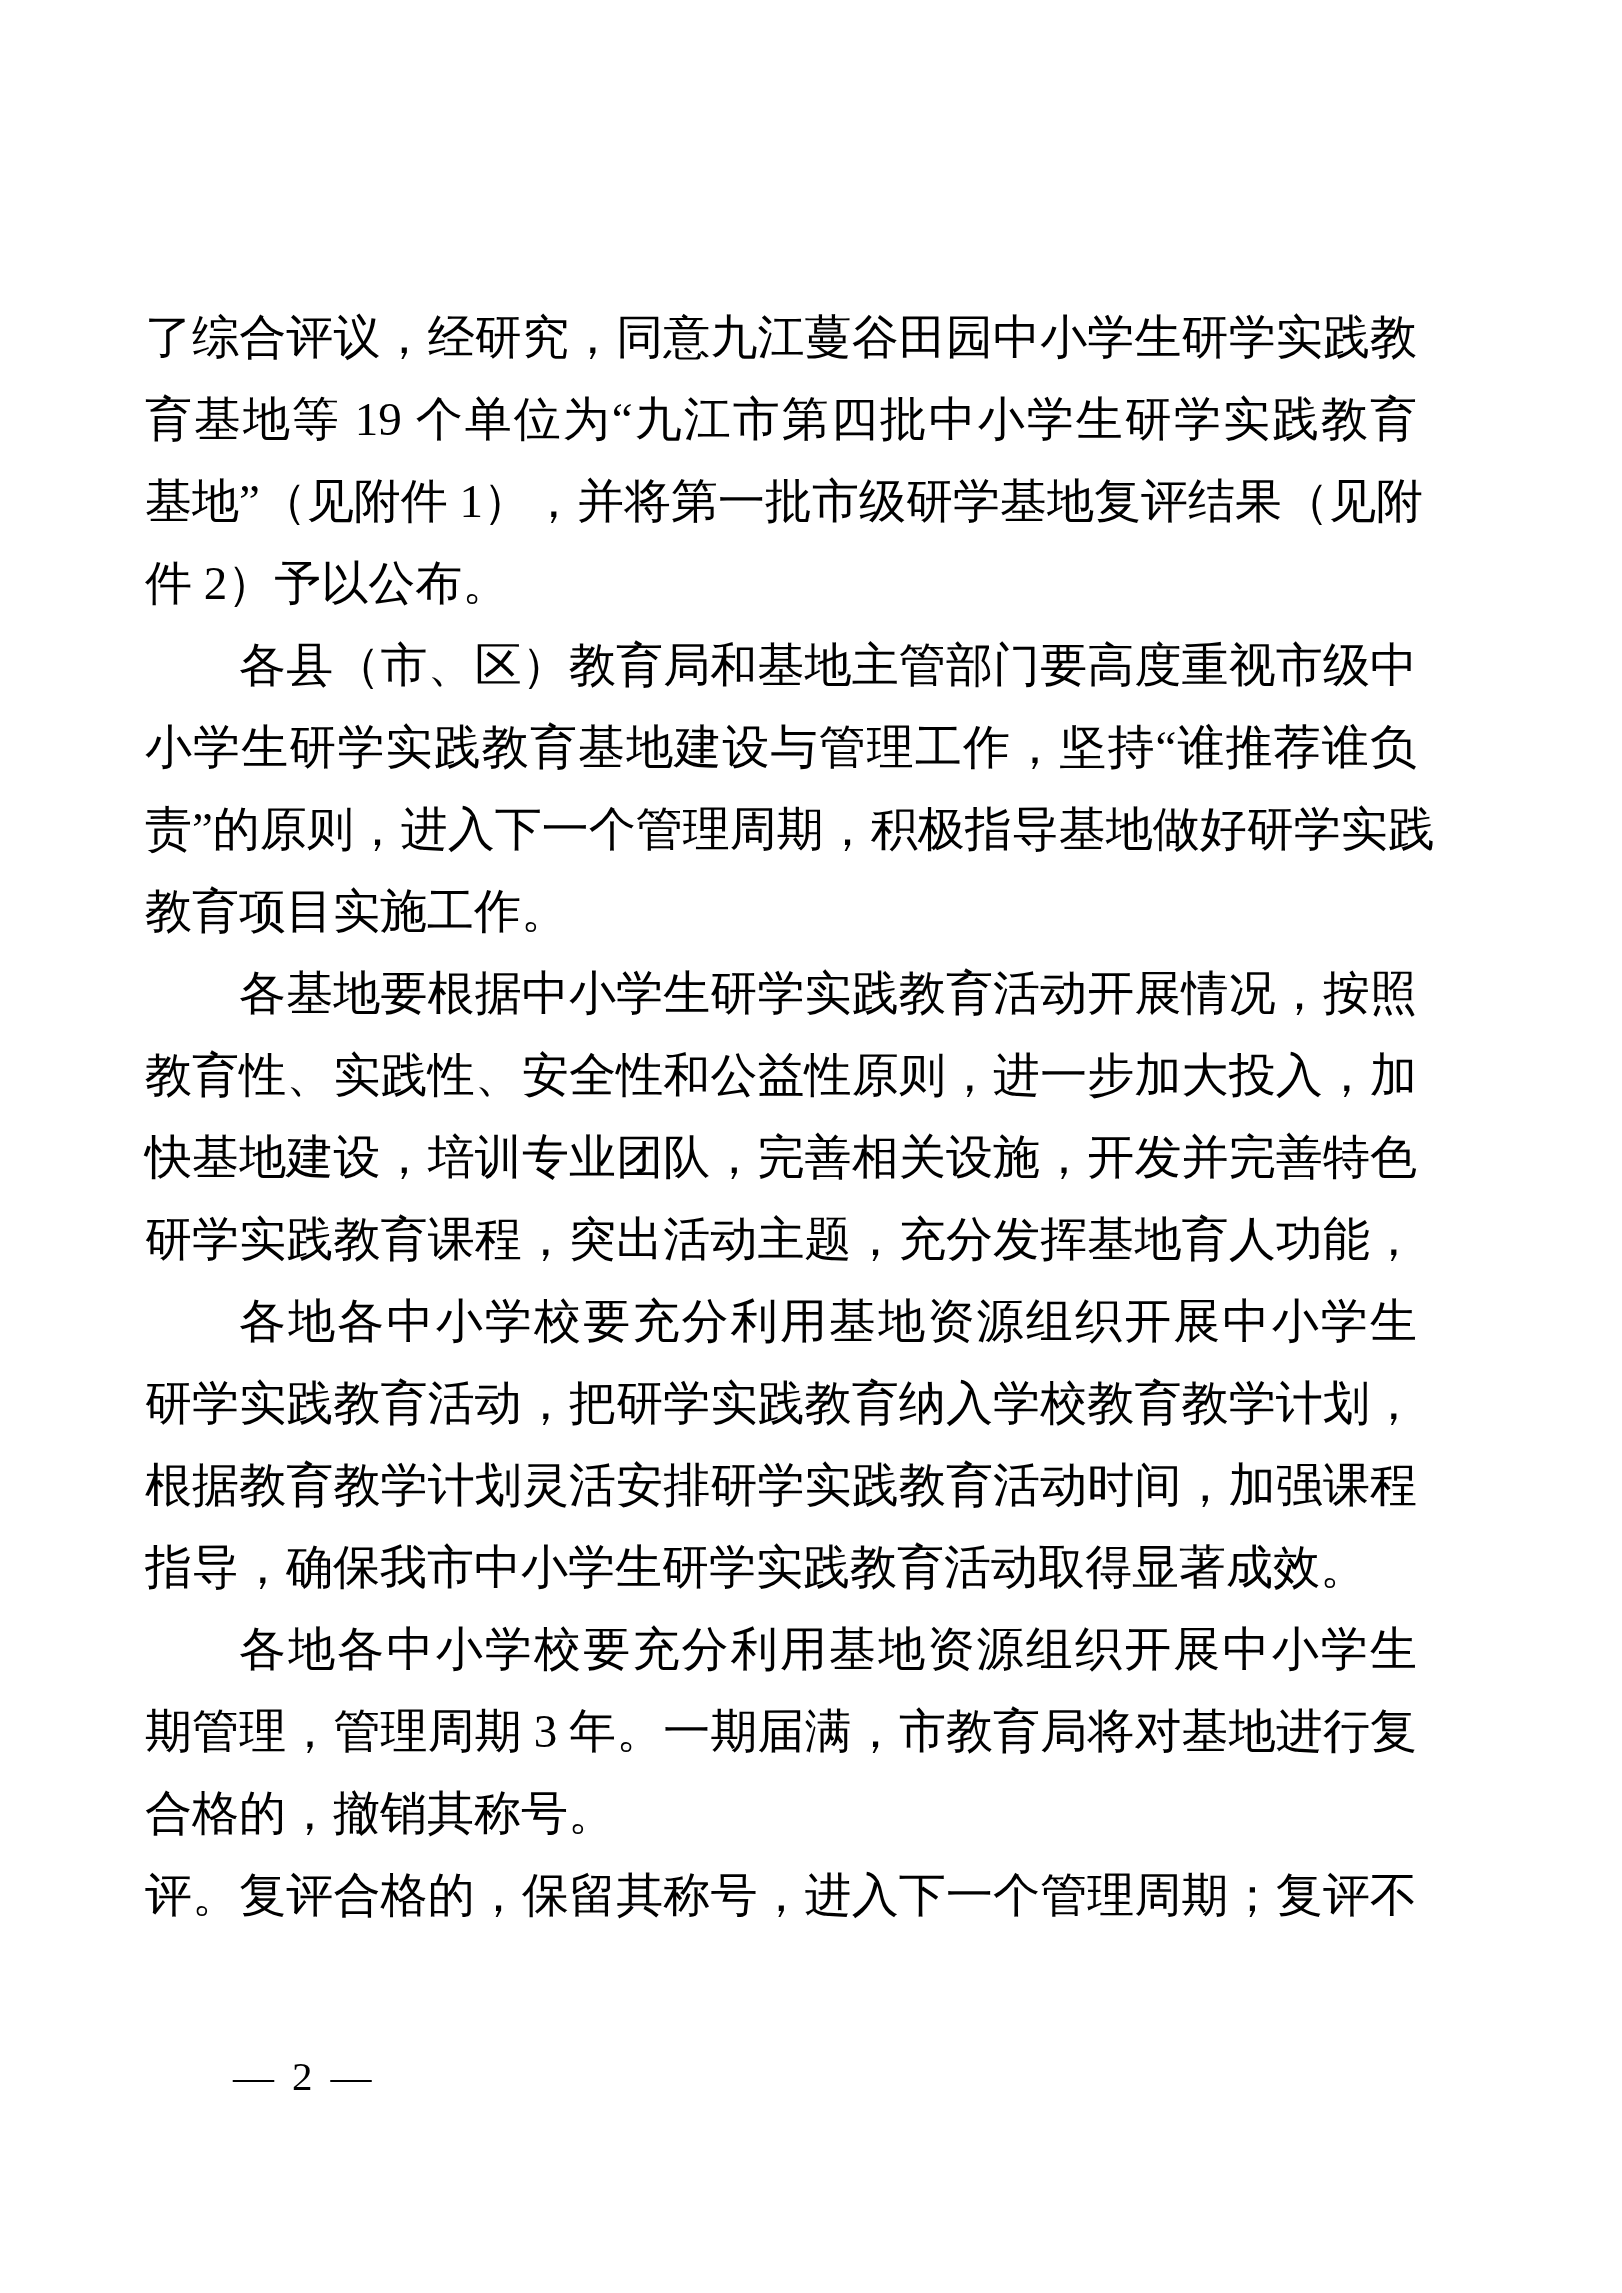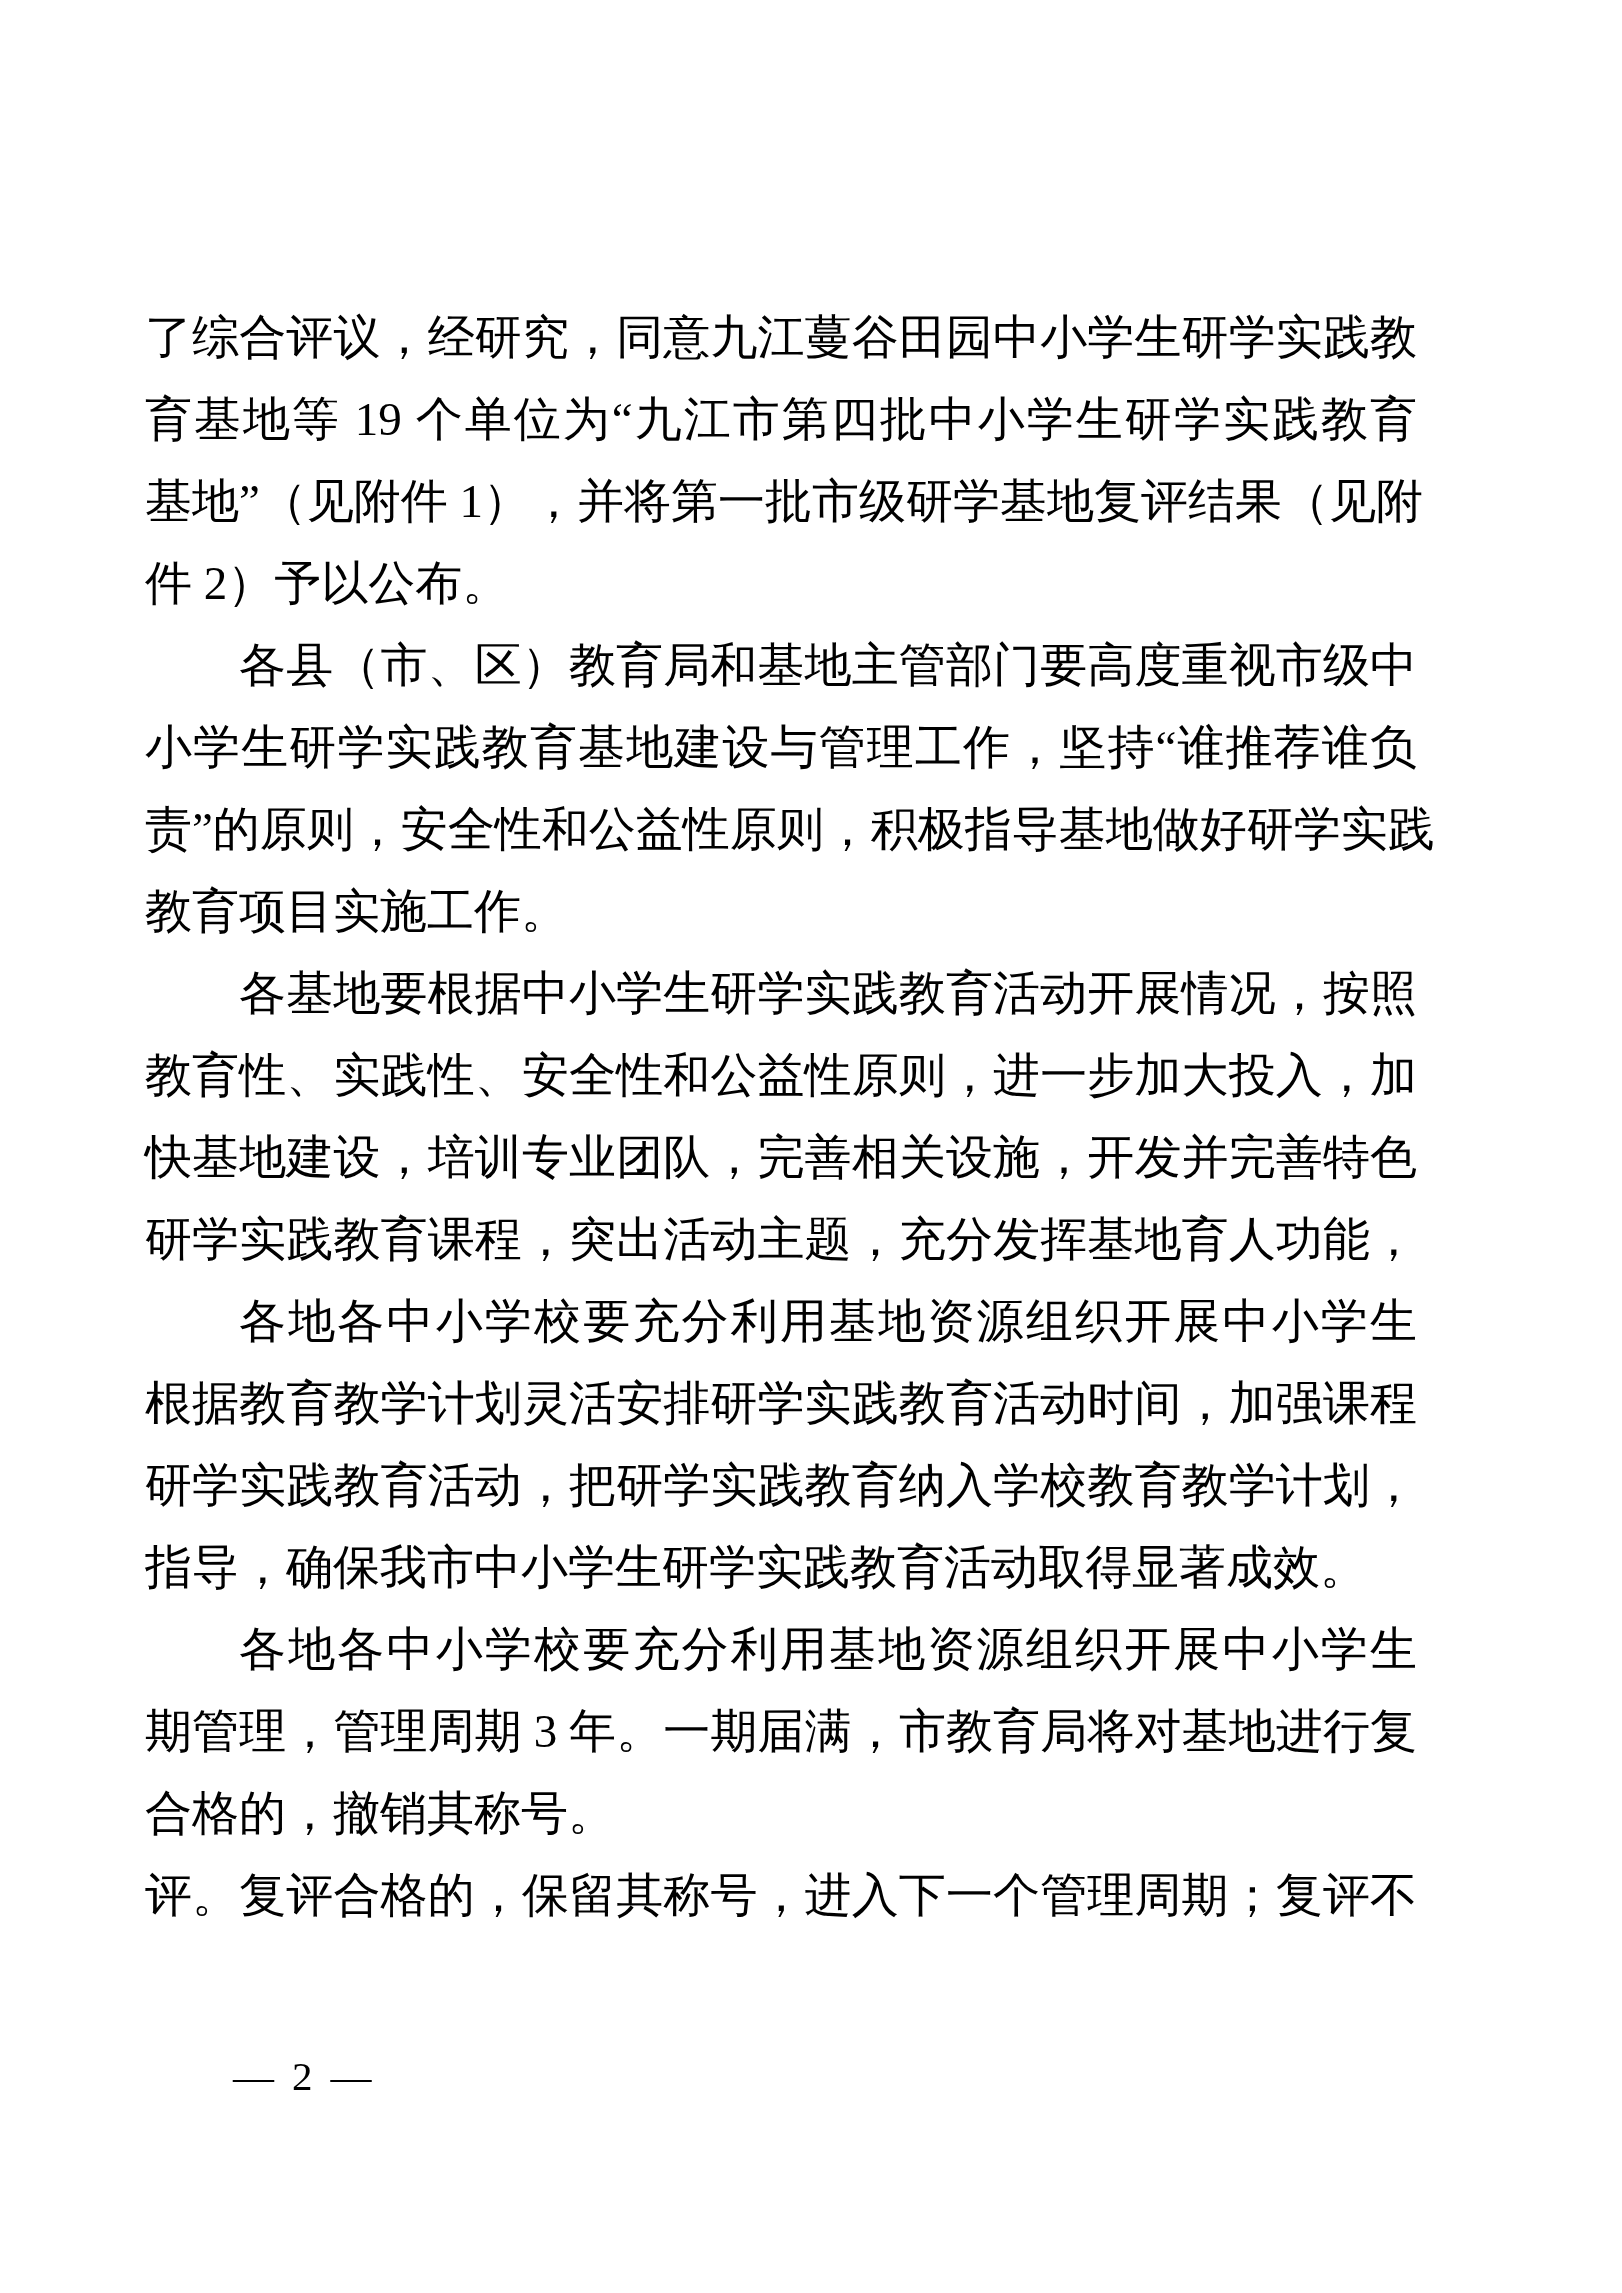--- a/index.html
+++ b/index.html
@@ -54,29 +54,29 @@
 <body>
 
 <div class="page">
   <div class="text-block">
       <div class="line">了综合评议，经研究，同意九江蔓谷田园中小学生研学实践教</div>
       <div class="line">育基地等 19 个单位为“九江市第四批中小学生研学实践教育</div>
       <div class="line">基地”（见附件 1），并将第一批市级研学基地复评结果（见附</div>
       <div class="line last">件 2）予以公布。</div>
       <div class="line indent">各县（市、区）教育局和基地主管部门要高度重视市级中</div>
       <div class="line">小学生研学实践教育基地建设与管理工作，坚持“谁推荐谁负</div>
-      <div class="line">责”的原则，安全性和公益性原则，积极指导基地做好研学实践</div>
+      <div class="line">责”的原则，进入下一个管理周期，积极指导基地做好研学实践</div>
       <div class="line last">教育项目实施工作。</div>
       <div class="line indent">各基地要根据中小学生研学实践教育活动开展情况，按照</div>
       <div class="line">教育性、实践性、安全性和公益性原则，进一步加大投入，加</div>
       <div class="line">快基地建设，培训专业团队，完善相关设施，开发并完善特色</div>
       <div class="line">研学实践教育课程，突出活动主题，充分发挥基地育人功能，</div>
       <div class="line indent">各地各中小学校要充分利用基地资源组织开展中小学生</div>
+      <div class="line">研学实践教育活动，把研学实践教育纳入学校教育教学计划，</div>
       <div class="line">根据教育教学计划灵活安排研学实践教育活动时间，加强课程</div>
-      <div class="line">研学实践教育活动，把研学实践教育纳入学校教育教学计划，</div>
       <div class="line last">指导，确保我市中小学生研学实践教育活动取得显著成效。</div>
       <div class="line indent">各地各中小学校要充分利用基地资源组织开展中小学生</div>
       <div class="line">期管理，管理周期 3 年。一期届满，市教育局将对基地进行复</div>
       <div class="line last">合格的，撤销其称号。</div>
       <div class="line">评。复评合格的，保留其称号，进入下一个管理周期；复评不</div>
     </div>
   <div class="page-footer">— 2 —</div>
 </div>
 
 

